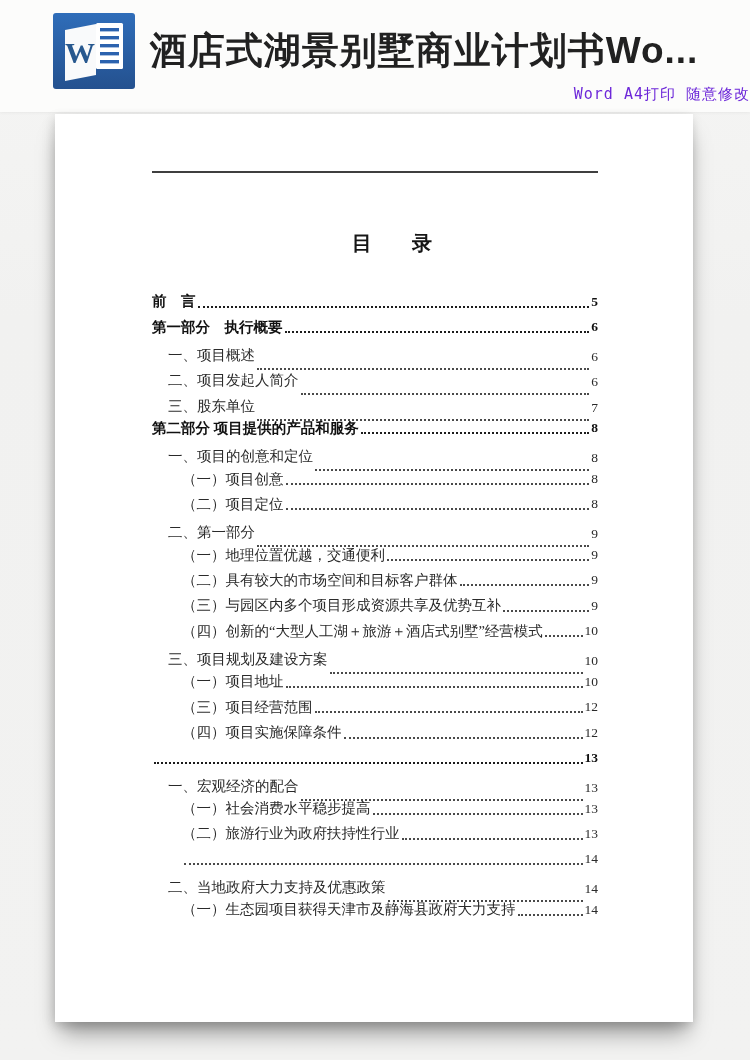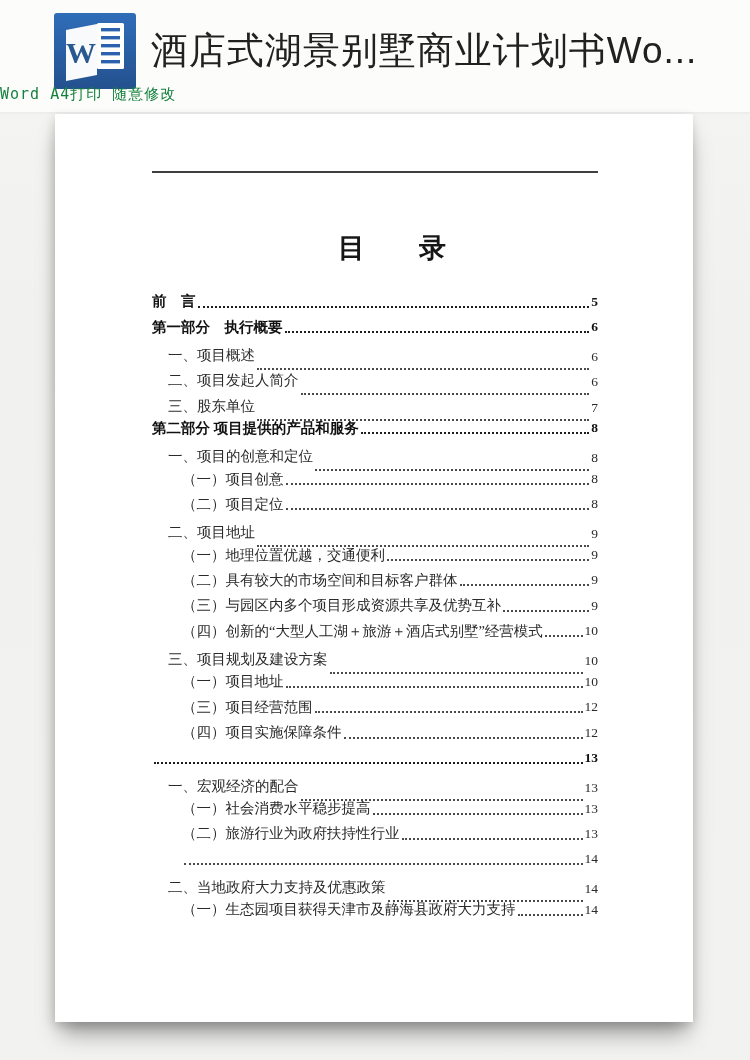--- a/index.html
+++ b/index.html
@@ -14,46 +14,46 @@
     position:absolute; top:0; left:0; right:0; height:112px;
     background:#fcfcfb;
     box-shadow:0 1px 3px rgba(0,0,0,0.05);
   }
   .header-main {
     display:flex; justify-content:center; align-items:center;
     gap:14px; padding-top:12px;
   }
   .word-icon { width:84px; height:78px; flex:0 0 auto; }
   .site-title {
-    font-size:37px; font-weight:400; color:#212121;
+    font-size:37px; font-weight:700; color:#212121;
     letter-spacing:1px; white-space:nowrap;
   }
   .site-subtitle {
     position:absolute; bottom:8px; left:0; right:0;
-    text-align:left;
+    text-align:right;
     font-family:"DejaVu Sans Mono","Liberation Mono",monospace;
-    font-size:15px; color:#15803d; letter-spacing:1px;margin-top:22px;
+    font-size:15px; color:#6d28d9; letter-spacing:1px;margin-top:22px;
   }
   
   .doc-page {
     position:absolute; left:55px; top:114px;
     width:638px; height:908px;
     background:#ffffff;
     box-shadow:0 16px 22px -6px rgba(0,0,0,0.40),
                0 3px 10px rgba(0,0,0,0.10),
                -4px 4px 12px rgba(0,0,0,0.06);
   }
   .page-rule {
     position:absolute; left:97px; top:57px;
     width:446px; height:2px; background:#3f3f3f;
   }
   .toc-heading {
     position:absolute; top:116px; left:0; right:0;
     text-align:center; white-space:pre;
-    font-size:27px; font-weight:700; color:#161616;
+    font-size:20px; font-weight:700; color:#161616;
     font-family:"Liberation Sans","DejaVu Sans",sans-serif;
     margin-left:36px;
   }
   .toc-list {
     position:absolute; left:97px; top:175px; width:446px;
     font-family:"Liberation Serif","DejaVu Serif",serif;
   }
   .toc-row {
     height:25.35px;
     display:flex; align-items:center;
@@ -141,21 +141,21 @@
         <span class="toc-text">（一）项目创意</span>
         <span class="dots"></span>
         <span class="toc-num">8</span>
       </div>
       <div class="toc-row lvl2">
         <span class="toc-text">（二）项目定位</span>
         <span class="dots"></span>
         <span class="toc-num">8</span>
       </div>
       <div class="toc-row lvl1">
-        <span class="toc-text">二、项目地址</span>
+        <span class="toc-text">二、第一部分</span>
         <span class="dots"></span>
         <span class="toc-num">9</span>
       </div>
       <div class="toc-row lvl2">
         <span class="toc-text">（一）地理位置优越，交通便利</span>
         <span class="dots"></span>
         <span class="toc-num">9</span>
       </div>
       <div class="toc-row lvl2">
         <span class="toc-text">（二）具有较大的市场空间和目标客户群体</span>

